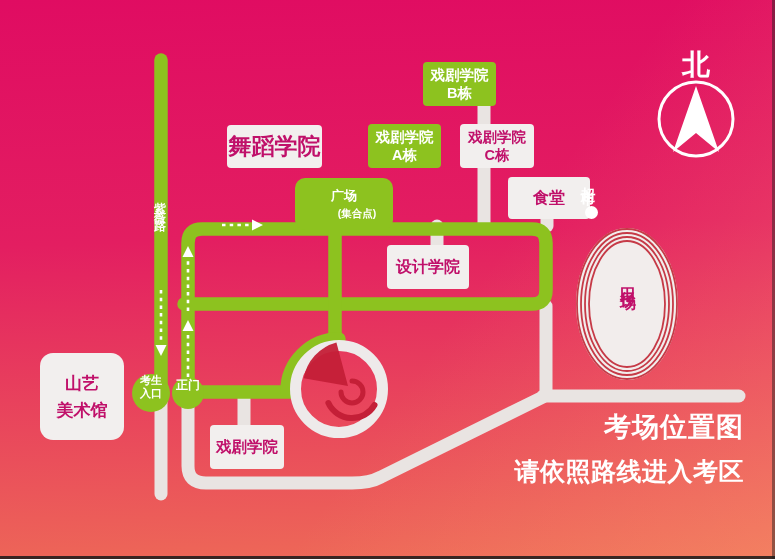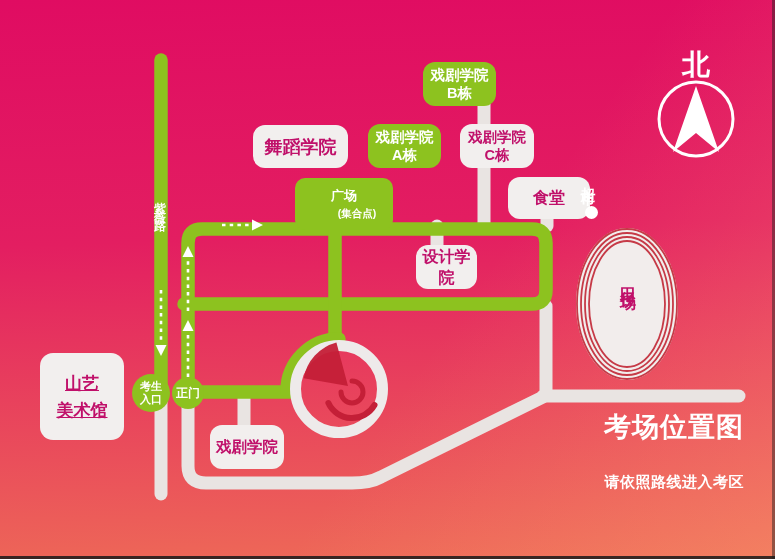--- a/index.html
+++ b/index.html
@@ -10,39 +10,39 @@
   }
   #stage .warm-overlay{
     position:absolute; inset:0;
     background:linear-gradient(305deg, rgba(255,176,120,0.30), rgba(255,176,120,0) 42%);
     pointer-events:none;
   }
   .edge-bottom{position:absolute;left:0;bottom:0;width:100%;height:3px;background:rgba(25,25,25,.85);}
   .edge-right{position:absolute;top:0;right:0;width:3px;height:100%;background:rgba(30,30,30,.45);}
   svg.layer{position:absolute;left:0;top:0;}
   .box{
-    position:absolute; background:#f2efee; border-radius:12px;
+    position:absolute; background:#f2efee; border-radius:4px;
     display:flex; flex-direction:column; align-items:center; justify-content:center;
     color:#c0106a; font-weight:bold; text-align:center;
   }
   .box.green{background:#8dc21f; color:#ffffff;}
   .gate{
     position:absolute; background:#8dc21f; border-radius:50%;
-    display:flex; flex-direction:column; align-items:center; justify-content:center;
+    display:flex; flex-direction:column; align-items:center; justify-content:flex-start;
     color:#fff; font-weight:bold; text-align:center;
   }
   .vlabel{
     position:absolute; writing-mode:vertical-rl; text-orientation:upright;
     color:#fff; font-weight:bold; white-space:nowrap;
   }
   .wlabel{position:absolute; color:#fff; font-weight:bold; text-align:center;}
   .dot{position:absolute; background:#fff; border-radius:50%;}
   #title-block{position:absolute; right:31px; top:409px; text-align:right; color:#fff;}
   #title-block .t{font-size:27px; font-weight:bold; letter-spacing:1px;text-align:right;}
-  #title-block .s{font-size:15px; font-weight:bold; letter-spacing:.5px; margin-top:28px;}
+  #title-block .s{font-size:25px; font-weight:bold; letter-spacing:.5px; margin-top:10px;}
   .line{display:block;}
 </style>
 </head>
 <body>
 
 <div id="stage">
   <div class="warm-overlay"></div>
 
   <svg class="layer" width="775" height="559" viewBox="0 0 775 559">
 
@@ -96,26 +96,26 @@
       <path d="M 328.4 403 A 26 26 0 0 0 374.5 405" fill="none" stroke="#c41f37" stroke-width="6" stroke-linecap="round"></path>
       <path d="M 341 392 A 11 11 0 1 0 352 381" fill="none" stroke="#c41f37" stroke-width="5" stroke-linecap="round"></path>
     </g>
 
     <g>
       <circle cx="696" cy="119" r="37" fill="none" stroke="#ffffff" stroke-width="3"></circle>
       <path d="M 696 86 L 719 152 L 696 133 L 673 152 Z" fill="#ffffff"></path>
     </g>
   </svg>
 
-  <div class="box" style="left:40px;top:353px;width:84px;height:87px;font-size:17px;line-height:27px;border-radius:13px;text-decoration:underline;">
+  <div class="box" style="left:40px;top:353px;width:84px;height:87px;font-size:17px;line-height:27px;border-radius:13px;">
     <span class="line">山艺</span>
     <span class="line">美术馆</span>
   </div>
 
-  <div class="box" style="left:253px;top:125px;width:95px;height:43px;font-size:18px;">
+  <div class="box" style="left:227px;top:125px;width:95px;height:43px;font-size:23px;">
     <span>舞蹈学院</span>
   </div>
 
   <div class="box green" style="left:368px;top:124px;width:73px;height:44px;font-size:14.5px;line-height:18px;">
     <span class="line">戏剧学院</span>
     <span class="line">A栋</span>
   </div>
 
   <div class="box green" style="left:423px;top:62px;width:73px;height:44px;font-size:14.5px;line-height:18px;">
     <span class="line">戏剧学院</span>
@@ -129,21 +129,21 @@
 
   <div class="box" style="left:508px;top:177px;width:82px;height:42px;font-size:16px;">
     <span>食堂</span>
   </div>
 
   <div class="box green" style="left:295px;top:178px;width:98px;height:52px;border-radius:10px;">
     <span style="font-size:13px;">广场</span>
     <span style="font-size:10.5px;margin-top:2px;padding-left:26px;">(集合点)</span>
   </div>
 
-  <div class="box" style="left:416px;top:245px;width:61px;height:44px;font-size:16px;justify-content:flex-end;">
+  <div class="box" style="left:387px;top:245px;width:82px;height:44px;font-size:16px;">
     <span>设计学院</span>
   </div>
 
   <div class="box" style="left:210px;top:425px;width:74px;height:44px;font-size:15.5px;">
     <span>戏剧学院</span>
   </div>
 
   <div class="gate" style="left:132px;top:374px;width:38px;height:38px;font-size:11px;line-height:13px;">
     <span class="line">考生</span>
     <span class="line">入口</span>

